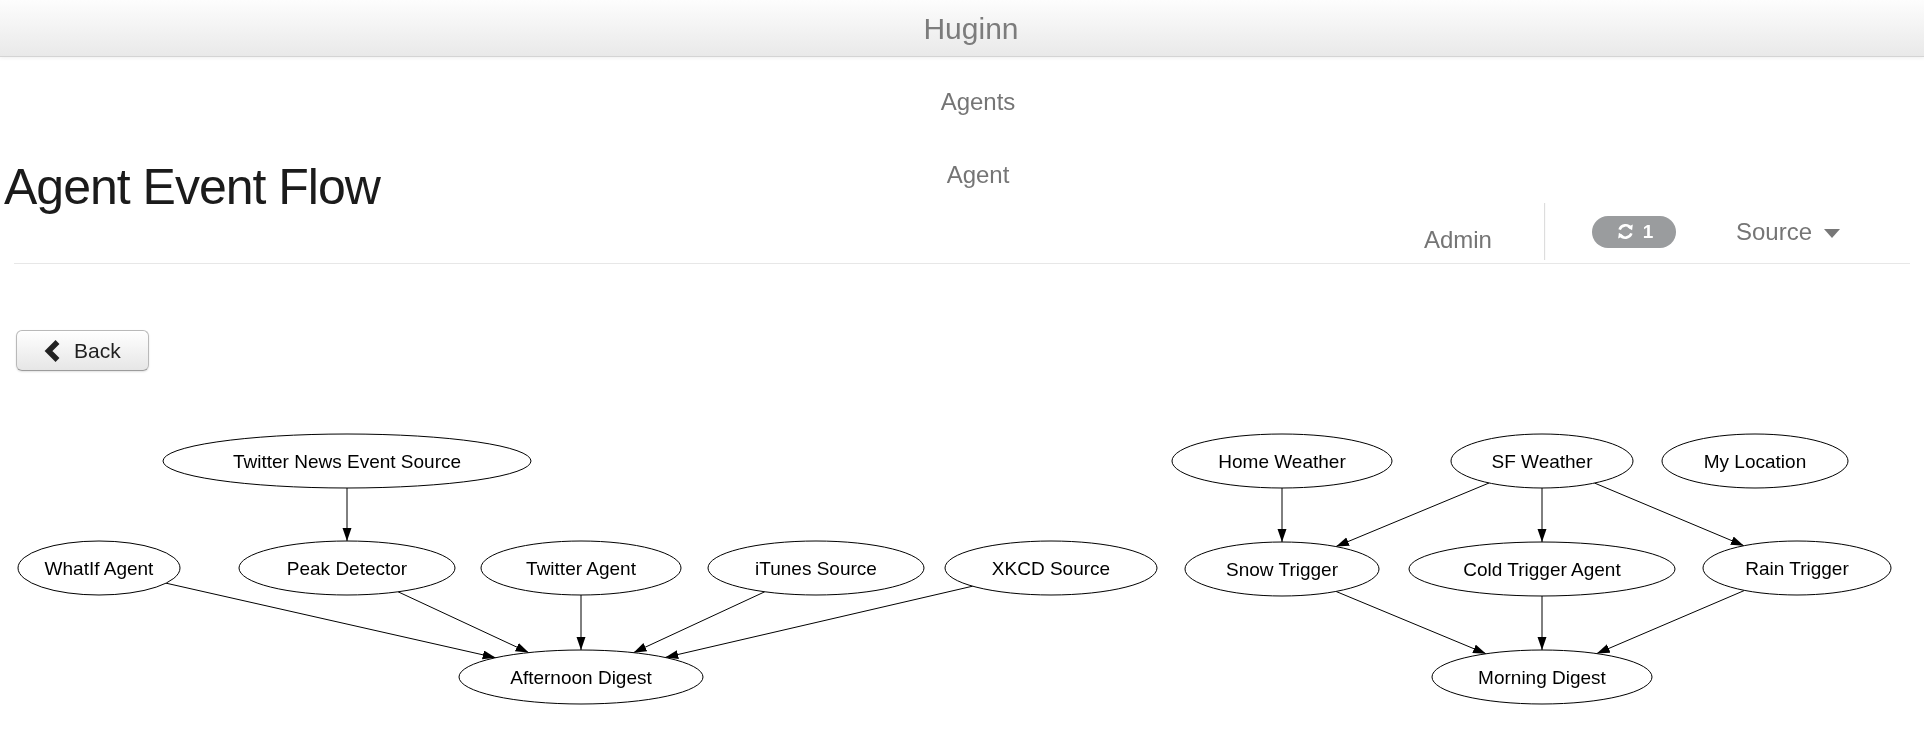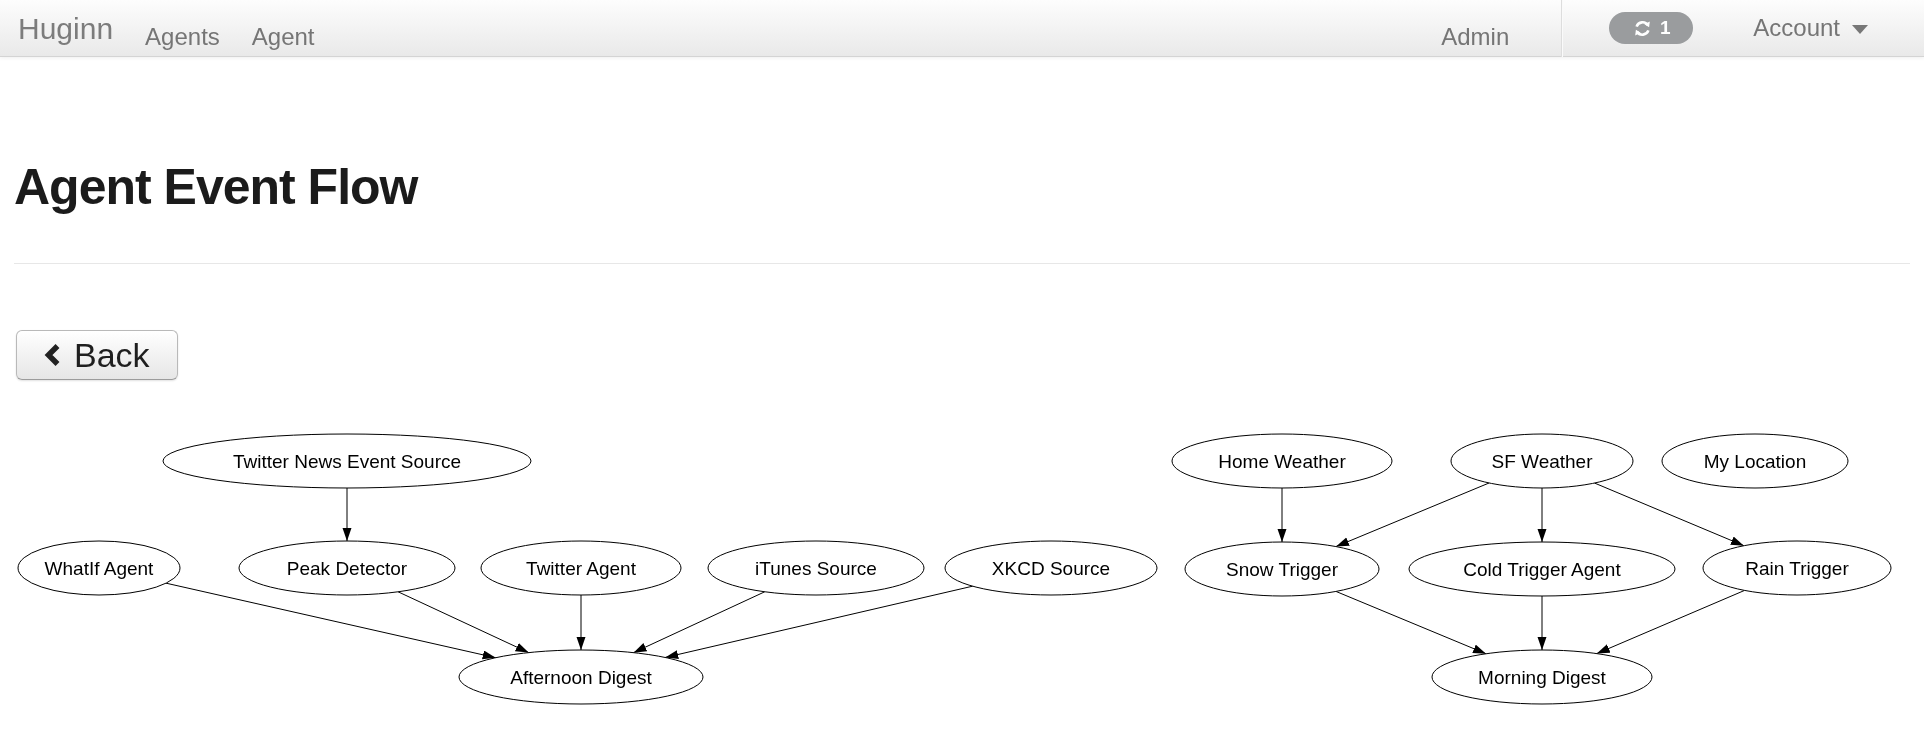--- a/index.html
+++ b/index.html
@@ -9,31 +9,31 @@
     background: #ffffff;
     font-family: "Liberation Sans", "DejaVu Sans", sans-serif;
   }
 
   
   .navbar {
     height: 57px; width: 100%;
     background: linear-gradient(to bottom, #fdfdfd, #e9e9e9);
     border-bottom: 1px solid #d4d4d4;
     box-shadow: 0 1px 4px rgba(0,0,0,0.065);
-    display: flex; align-items: center;
+    display: flex; align-items: center; flex-direction: column;
   }
   .brand {
     font-size: 30px; color: #7c7c7c; margin-left: 18px;
     cursor: pointer; line-height: 57px; white-space: nowrap;
   }
   .nav-link {
     font-size: 24px; color: #757575; margin-left: 32px;
     cursor: pointer; line-height: 57px; white-space: nowrap; margin-top: 16px;
   }
-  .nav-right { margin-left: auto; display: flex; align-items: center; height: 57px; padding-right: 56px; }
+  .nav-right { margin-left: auto; display: flex; align-items: center; height: 57px; padding-right: 84px; }
   .nav-divider {
     width: 0; height: 57px; margin-left: 52px;
     border-left: 1px solid #dddddd; border-right: 1px solid #fafafa;
   }
   .badge-pill {
     margin-left: 46px; height: 32px; min-width: 84px; padding: 0 14px;
     border-radius: 17px; background: #9a9c9e;
     display: inline-flex; align-items: center; justify-content: center; gap: 7px;
     cursor: pointer;
   }
@@ -41,33 +41,33 @@
   .account { margin-left: 60px; display: inline-flex; align-items: center; gap: 12px; cursor: pointer; }
   .account-label { font-size: 24px; color: #757575; }
   .caret {
     width: 0; height: 0; display: inline-block; margin-top: 3px;
     border-left: 8px solid transparent; border-right: 8px solid transparent;
     border-top: 9px solid #777777;
   }
 
   
   .page-title {
-    margin: 0; padding: 100px 0 0 14px;
-    font-size: 50px; line-height: 60px; font-weight: 700;
+    margin: 0; padding: 100px 0 0 4px;
+    font-size: 50px; line-height: 60px; font-weight: 400;
     color: #1b1b1b; letter-spacing: -1px;
   }
   .rule {
     border: 0; border-top: 1px solid #e7e7e7;
     margin: 46px 14px 0 14px;
   }
   .back-wrap { margin: 66px 0 0 16px; height: 57px; }
   .back-button {
     display: inline-flex; align-items: center; gap: 13px;
-    height: 50px; padding: 0 27px;
-    font-family: inherit; font-size: 34px; color: #1f1f1f;
+    height: 41px; padding: 0 27px;
+    font-family: inherit; font-size: 21px; color: #1f1f1f;
     background: linear-gradient(to bottom, #ffffff, #e6e6e6);
     border: 1px solid #b9b9b9; border-bottom-color: #9c9c9c;
     border-radius: 6px;
     box-shadow: inset 0 1px 0 rgba(255,255,255,.6), 0 1px 2px rgba(0,0,0,.12);
     cursor: pointer;
   }
   .graph-svg { display: block; margin-top: 38px; }
   .graph-svg text {
     font-family: "Liberation Sans", "DejaVu Sans", sans-serif;
     font-size: 19px; fill: #000000;
@@ -92,21 +92,21 @@
           <path d="M4.6 8.6 A 6.4 6.4 0 0 1 16 7.2" fill="none" stroke="#ffffff" stroke-width="2.6"></path>
           <polygon points="17.8,3.6 17.1,9.3 12.4,6.3" fill="#ffffff"></polygon>
           <path d="M16.4 12.4 A 6.4 6.4 0 0 1 5 13.8" fill="none" stroke="#ffffff" stroke-width="2.6"></path>
           <polygon points="3.2,17.4 3.9,11.7 8.6,14.7" fill="#ffffff"></polygon>
         </svg>
       </span>
       <span class="badge-count">1</span>
     </span>
 
     <span class="account">
-      <span class="account-label">Account</span>
+      <span class="account-label">Source</span>
       <span class="caret"></span>
     </span>
   </div>
 </div>
 
 <h1 class="page-title">Agent Event Flow</h1>
 <hr class="rule">
 
 <div class="back-wrap">
   <button class="back-button">

